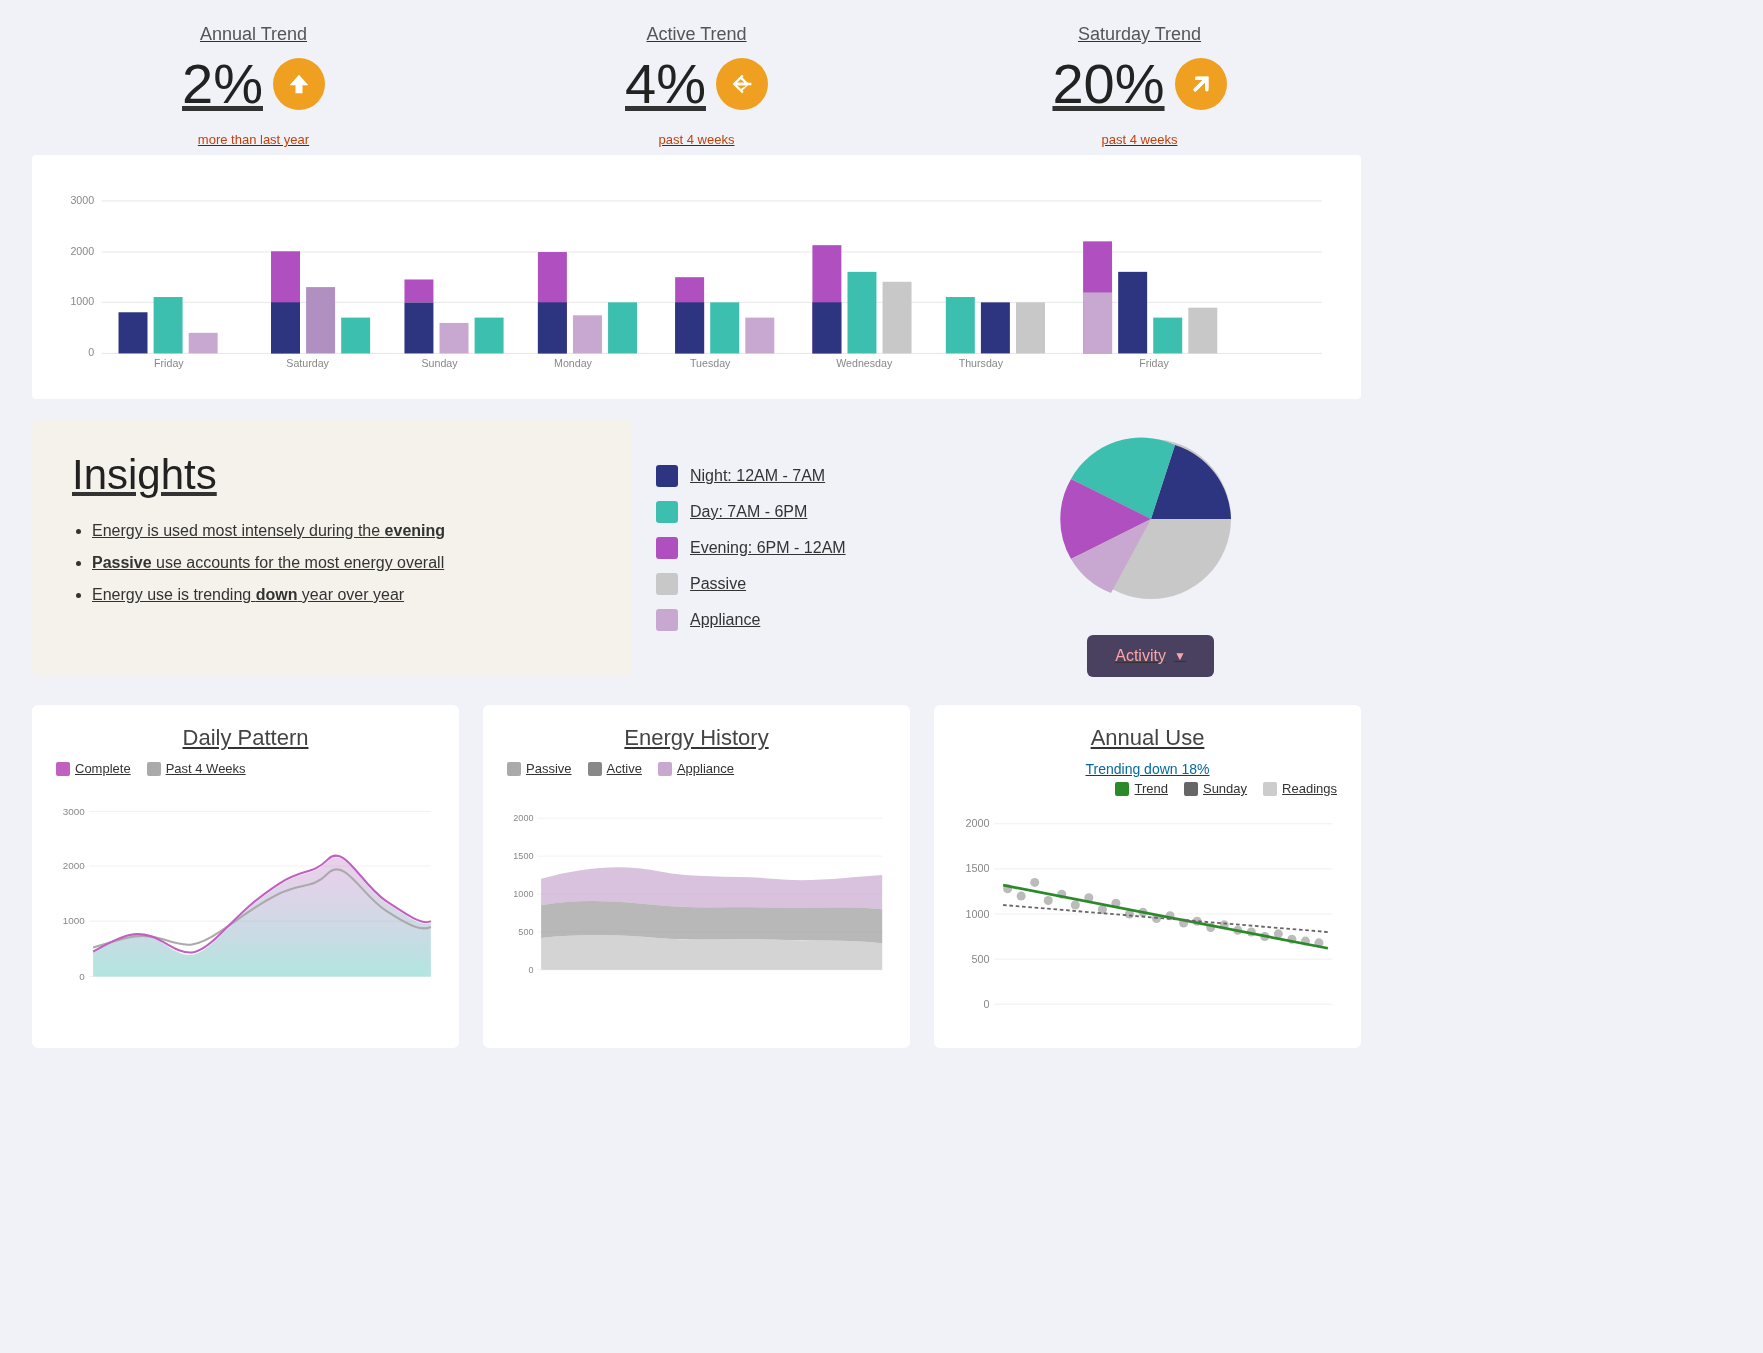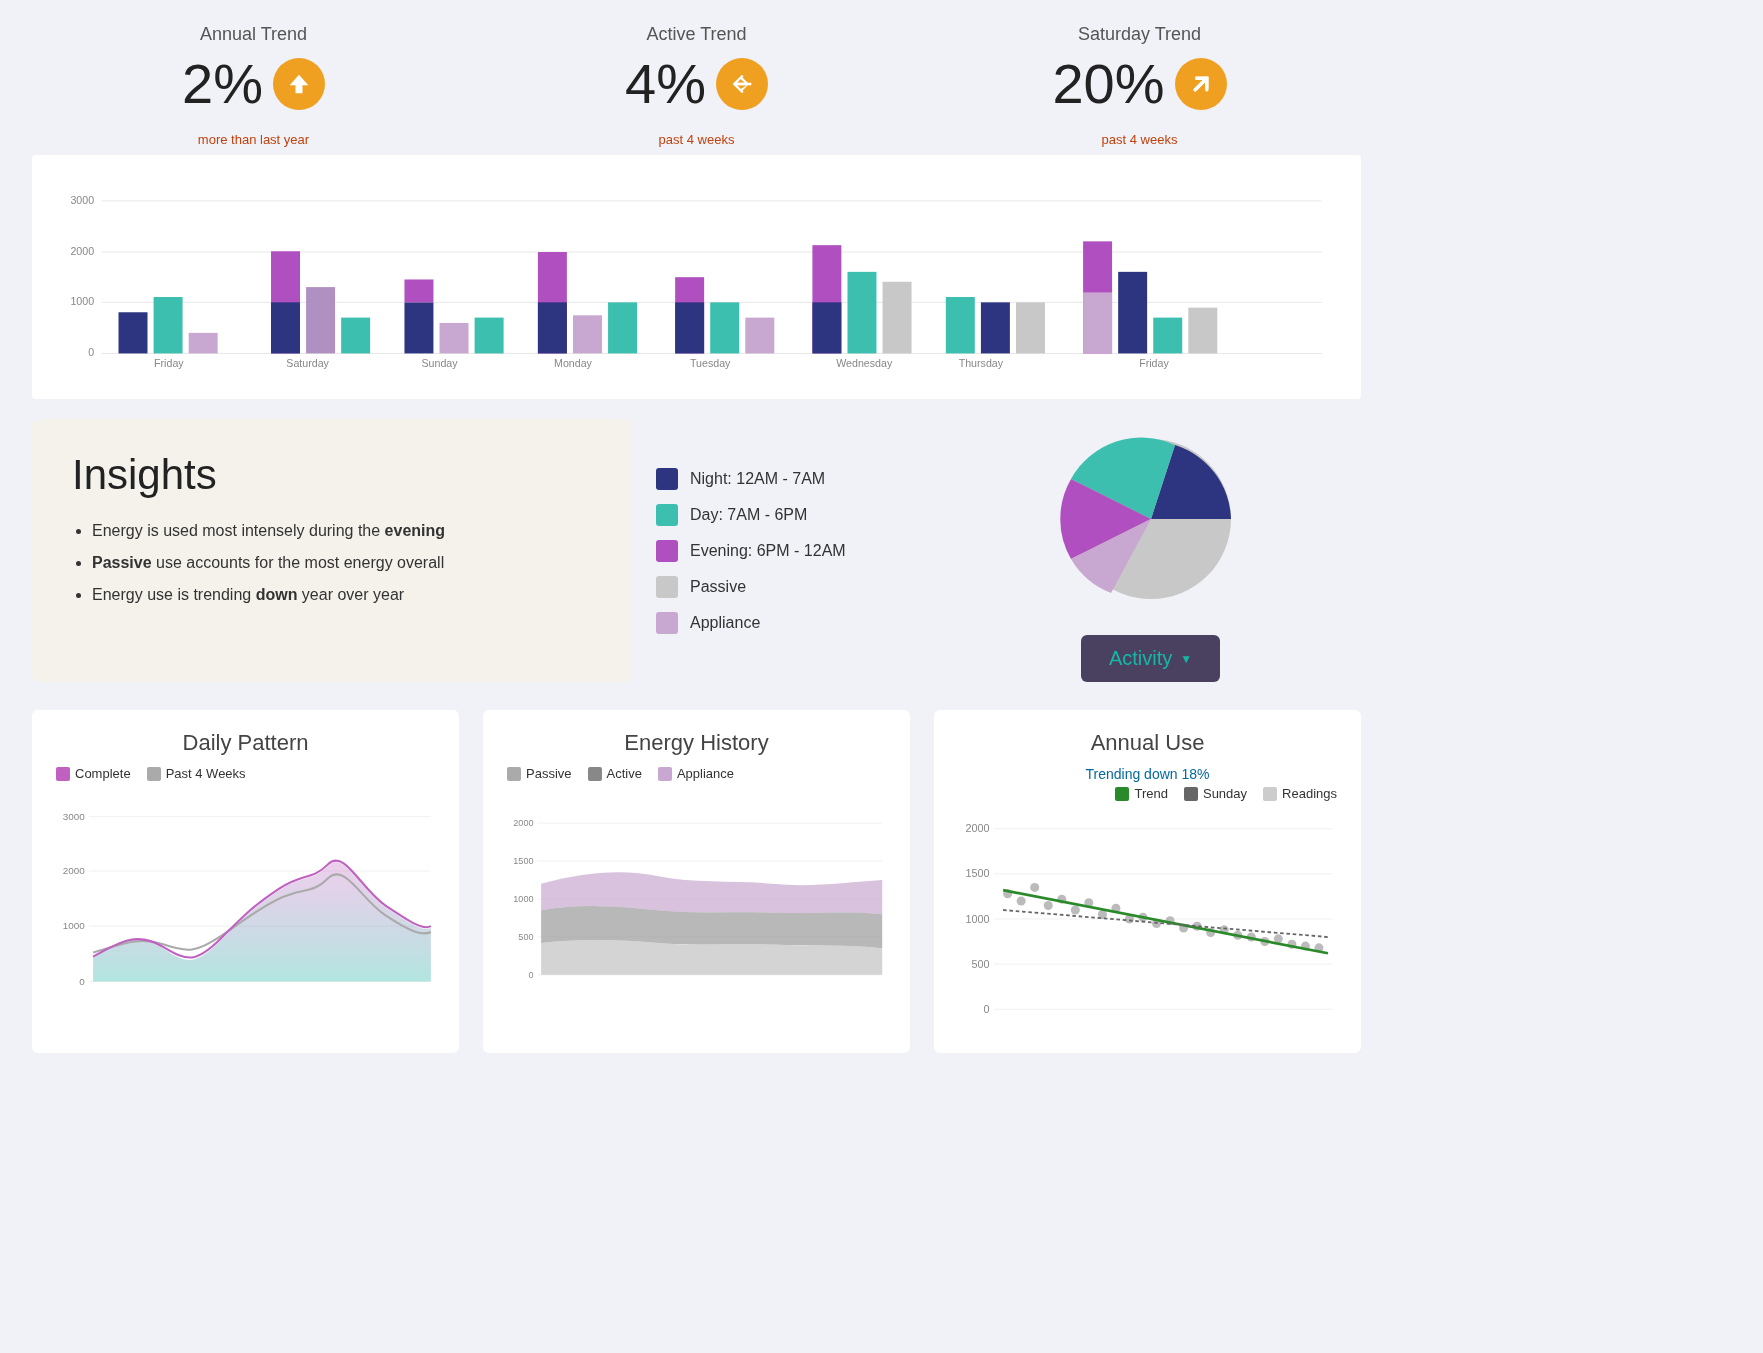--- a/index.html
+++ b/index.html
@@ -7,20 +7,21 @@
       font-family: 'Segoe UI', Arial, sans-serif;
       background: #f0f2f7;
       color: #333;
       min-height: 1353px;
       width: 1763px;
     }
 
     .dashboard {
       padding: 24px 32px;
       width: 1393px;
+      text-decoration: underline;
     }
 
     
     .trend-cards {
       display: flex;
       justify-content: space-around;
       margin-bottom: 8px;
     }
     .trend-card {
       text-align: center;
@@ -130,25 +131,25 @@
     .pie-section {
       flex: 1;
       display: flex;
       flex-direction: column;
       align-items: center;
       justify-content: center;
       gap: 16px;
     }
     .activity-btn {
       background: #4a4060;
-      color: #14b8a6;
+      color: #fca5a5;
       border: none;
       border-radius: 6px;
       padding: 12px 28px;
-      font-size: 20px;
+      font-size: 16px;
       cursor: pointer;
       display: flex;
       align-items: center;
       gap: 8px;
     }
     .activity-btn::after {
       content: '▼';
       font-size: 12px;
     }
 

